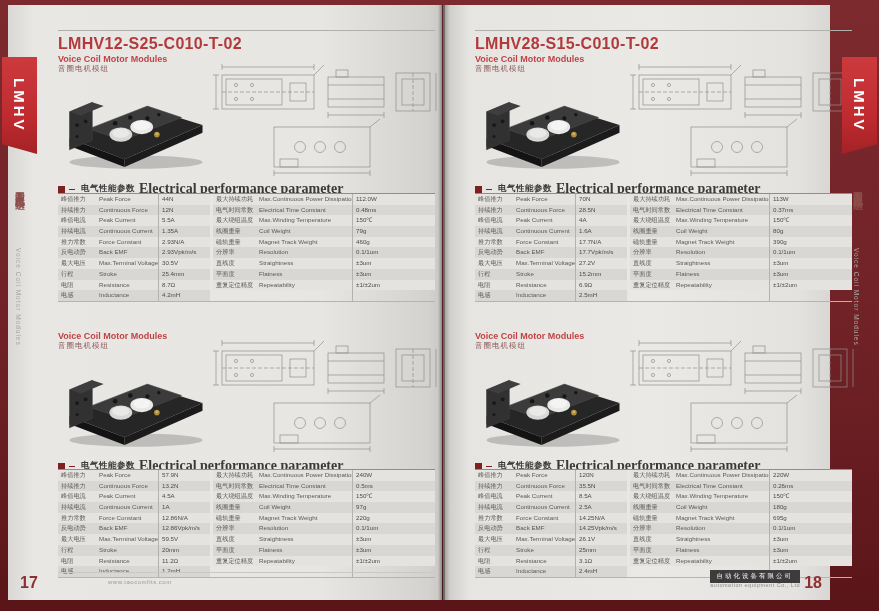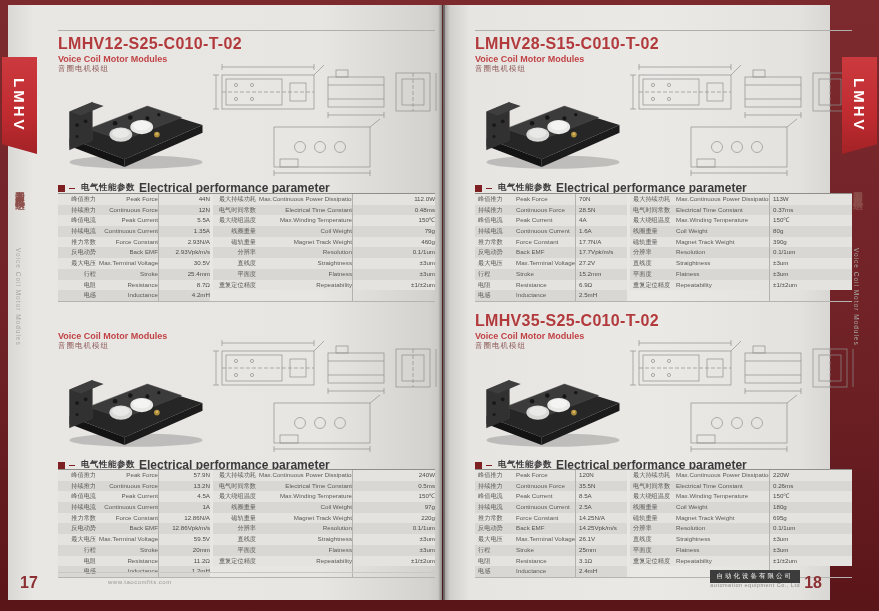--- a/index.html
+++ b/index.html
@@ -4,21 +4,21 @@
 <style>
   html,body{margin:0;padding:0;}
   body{
     width:879px;height:611px;position:relative;overflow:hidden;
     background:linear-gradient(180deg,#7d2a2e 0%,#6e2125 60%,#5a1519 100%);
     font-family:"Liberation Sans", sans-serif;
     -webkit-font-smoothing:antialiased;
   }
   .page{position:absolute;top:5px;height:595px;}
   .page-left{left:8px;width:434px;
-    background:linear-gradient(90deg,#d9d8d5 0%,#e9e7e4 6%,#e8e6e3 72%,#d3d2cf 97%,#c7c6c3 100%);text-align:right;}
+    background:linear-gradient(90deg,#d9d8d5 0%,#e9e7e4 6%,#e8e6e3 72%,#d3d2cf 97%,#c7c6c3 100%);}
   .page-right{left:443px;width:387px;
     background:linear-gradient(90deg,#c9c8c5 0%,#e7e5e2 7%,#ebe9e6 55%,#e4e2df 92%,#d9d7d4 100%);}
   .seam{position:absolute;top:5px;left:438px;width:12px;height:595px;
     background:linear-gradient(90deg,rgba(40,32,30,0) 0%,rgba(40,32,30,0.45) 42%,rgba(20,14,12,0.65) 50%,rgba(70,60,58,0.25) 62%,rgba(40,32,30,0) 100%);
     pointer-events:none;z-index:5;}
   
   .spine-tab{position:absolute;top:57px;width:35px;height:97px;z-index:6;
     display:flex;align-items:center;justify-content:center;
     background:linear-gradient(180deg,#cb3a3e 0%,#c02b30 60%,#a32226 100%);}
   .spine-tab.left{left:2px;clip-path:polygon(0 0,100% 0,100% 100%,0 90%);}
@@ -34,21 +34,21 @@
   .rule{position:absolute;height:1px;background:#b0afac;width:377px;}
   .model-title{position:absolute;font-size:16px;font-weight:bold;color:#b23a3c;letter-spacing:0.3px;white-space:nowrap;}
   .sub-en{position:absolute;font-size:9px;font-weight:bold;color:#c04345;white-space:nowrap;}
   .sub-cn{position:absolute;font-size:7.5px;color:#8c5a58;white-space:nowrap;letter-spacing:1px;}
   .photo{position:absolute;width:152px;height:96px;}
   .drawing{position:absolute;width:228px;height:122px;}
   .thead{position:absolute;display:flex;align-items:center;gap:4px;white-space:nowrap;}
   .bullet{width:7px;height:7px;background:#7e1f21;display:inline-block;}
   .bullet-dash{width:6px;height:1px;background:#7e1f21;display:inline-block;margin-right:2px;}
   .thead-cn{font-size:8.5px;font-weight:bold;color:#3a3a3a;letter-spacing:0.5px;}
-  .thead-en{font-size:12px;font-weight:bold;color:#3a3a3a;}
+  .thead-en{font-size:14px;font-weight:bold;color:#3a3a3a;font-family:Liberation Serif, serif;}
   .ptable{position:absolute;width:377px;border-top:1px solid #8f8e8b;border-bottom:1px solid #b5b4b1;}
   .prow{display:grid;grid-template-columns:38px 62px 52px 46px 96px 83px;height:10.7px;line-height:10.7px;}
   .prow > div{font-size:6.2px;color:#5a5a58;white-space:nowrap;overflow:hidden;padding-left:3px;}
   .prow.odd  > div{background:#e4e3e0;}
   .prow.even > div{background:#d8d7d4;}
   .prow > div.blank{background:transparent;}
   .prow .c-val{border-left:1px solid #b3b2af;color:#4c4c4a;}
   .prow .c2{border-left:3px solid #e9e7e4;}
   
   .foot-rule{position:absolute;height:1px;background:#c9c8c5;width:377px;top:567px;}
@@ -423,21 +423,20 @@
       <div class="prow even">
         <div class="c-cn">电感</div>
         <div class="c-en">Inductance</div>
         <div class="c-val">2.5mH</div>
         <div class="c-cn c2 blank"></div>
         <div class="c-en e2 blank"></div>
         <div class="c-val v2 blank"></div>
       </div>
     </div>
 
-  <div class="model-title" style="left:32px;top:307px;">LMHV35-S25-C010-T-02</div>
   <div class="sub-en" style="left:32px;top:326px;">Voice Coil Motor Modules</div>
   <div class="sub-cn" style="left:32px;top:336px;">音圈电机模组</div>
   <svg class="photo" style="left:34px;top:352px;" viewBox="0 0 160 100">
       <use href="#photoA"></use>
     </svg>
   <svg class="drawing" style="left:186px;top:328px;" viewBox="0 0 228 122">
       <use href="#drawA"></use>
     </svg>
   <div class="thead" style="left:32px;top:453px;">
     <span class="bullet"></span>

